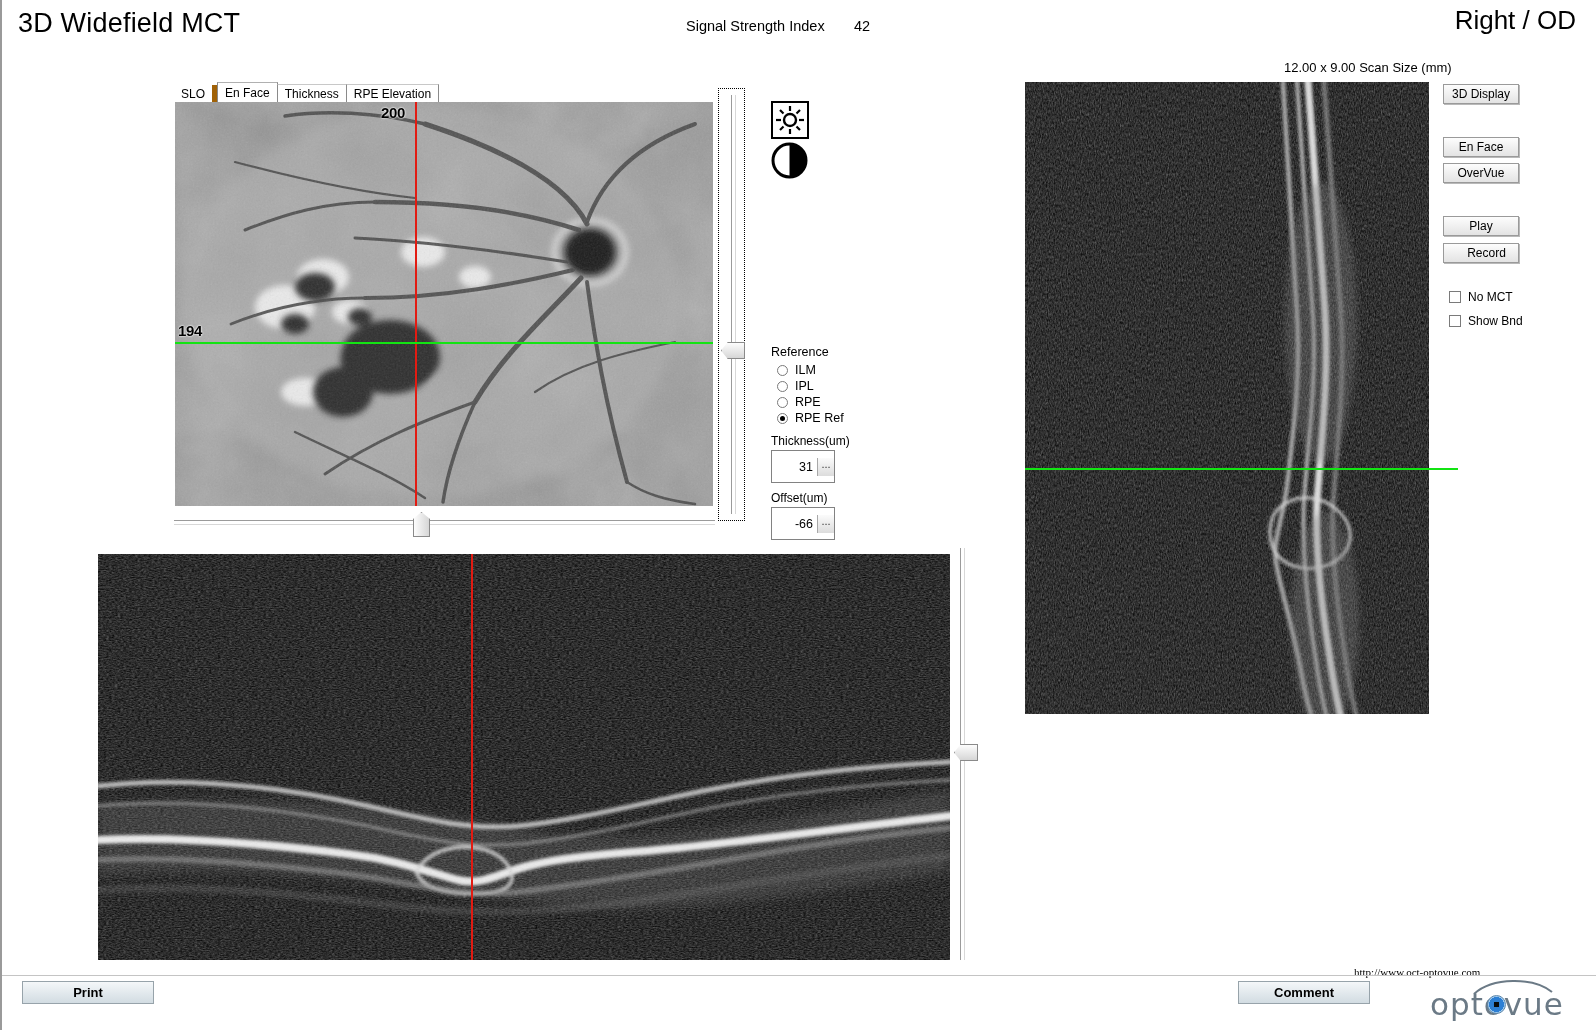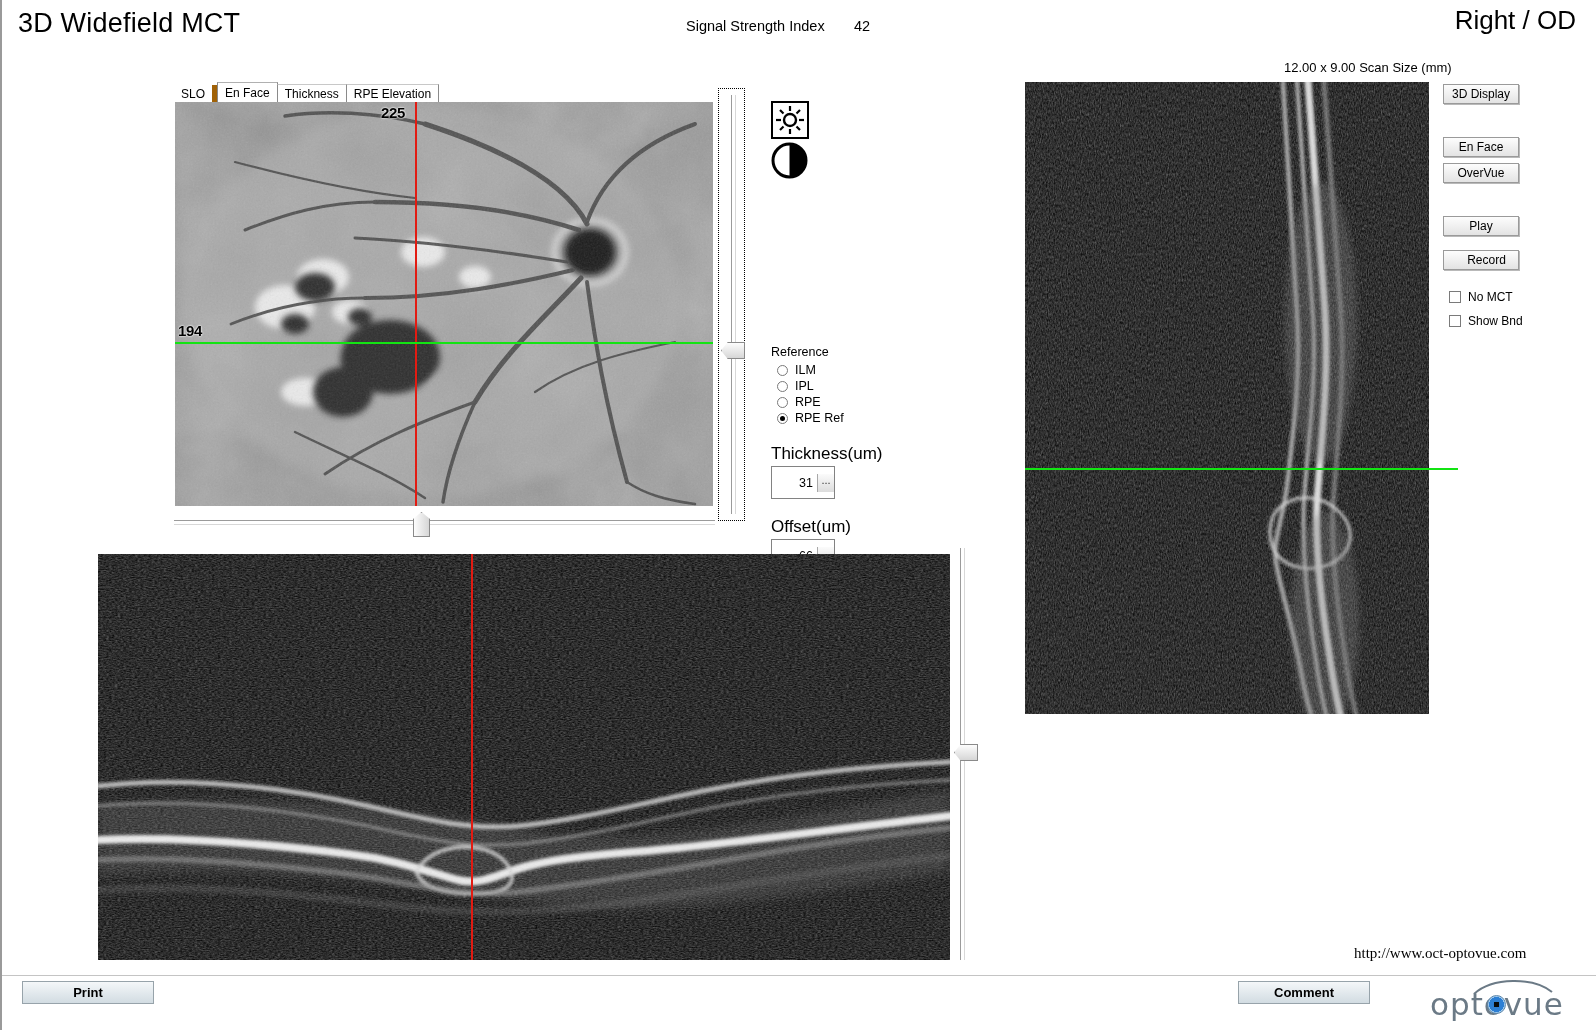--- a/index.html
+++ b/index.html
@@ -250,22 +250,22 @@
   }
   .radio.checked::after {
     content: "";
     position: absolute;
     left: 2px; top: 2px;
     width: 5px; height: 5px;
     border-radius: 50%;
     background: #000;
   }
   .field-label {
-    margin-top: 18px;
-    font-size: 17px;
+    margin-top: 8px;
+    font-size: 12px;
   }
   .num-field {
     display: flex;
     width: 64px;
     height: 33px;
     margin-top: 2px;
     border: 1px solid #828282;
     background: #fff;
     box-sizing: border-box;
     align-items: center;
@@ -369,23 +369,23 @@
     position: absolute;
     left: 0;
     right: 0;
     top: 975px;
     height: 1px;
     background: #c4c4c4;
   }
   #url-text {
     position: absolute;
     left: 1352px;
-    top: 945px;
+    top: 966px;
     font-family: "Liberation Serif", serif;
-    font-size: 15px;
+    font-size: 11px;
     white-space: nowrap;
   }
   .footer-btn {
     position: absolute;
     height: 23px;
     font-size: 13px;
     font-weight: bold;
     line-height: 21px;
     text-align: center;
     background: linear-gradient(#f4f7f9, #d2dce2);
@@ -510,21 +510,21 @@
       <path d="M300 300 C 250 318, 200 338, 150 372" stroke-width="3"></path>
       <path d="M452 380 C 470 392, 490 398, 520 402" stroke-width="2.5"></path>
       <path d="M120 330 C 165 352, 210 370, 250 396" stroke-width="2.5"></path>
       <path d="M60 60 C 120 76, 180 90, 240 96" stroke-width="2.2"></path>
       <path d="M500 240 C 450 250, 400 262, 360 290" stroke-width="2.2"></path>
     </g>
     <rect width="538" height="404" filter="url(#grain)" opacity="0.3"></rect>
   </svg>
   <div class="ef-line-v" style="left:240px;"></div>
   <div class="ef-line-h" style="top:240px;"></div>
-  <div class="ef-num" style="left:206px; top:2px;">225</div>
+  <div class="ef-num" style="left:206px; top:2px;">200</div>
   <div class="ef-num" style="left:3px; top:220px;">194</div>
 </div>
 
 <div id="vslider-enface">
   <div class="track"></div>
   <div class="thumb"></div>
 </div>
 <div id="hslider-enface">
   <div class="track"></div>
   <div class="thumb"></div>
@@ -628,21 +628,21 @@
     </g>
     <rect width="404" height="632" filter="url(#noise2)" opacity="0.25"></rect>
   </svg>
 </div>
 <div id="right-green-line"></div>
 
 <div class="ctl-btn" style="left:1441px; top:84px;">3D Display</div>
 <div class="ctl-btn" style="left:1441px; top:137px;">En Face</div>
 <div class="ctl-btn" style="left:1441px; top:163px;">OverVue</div>
 <div class="ctl-btn" style="left:1441px; top:216px;">Play</div>
-<div class="ctl-btn" style="left:1441px; top:250px;padding-left:11px;">Record</div>
+<div class="ctl-btn" style="left:1441px; top:243px;padding-left:11px;">Record</div>
 
 <div class="chk-row" style="left:1447px; top:270px;margin-top:44px;">
   <span class="chkbox"></span>
   <span>Show Bnd</span>
 </div>
 <div class="chk-row" style="left:1447px; top:290px;">
   <span class="chkbox"></span>
   <span>No MCT</span>
 </div>
 

